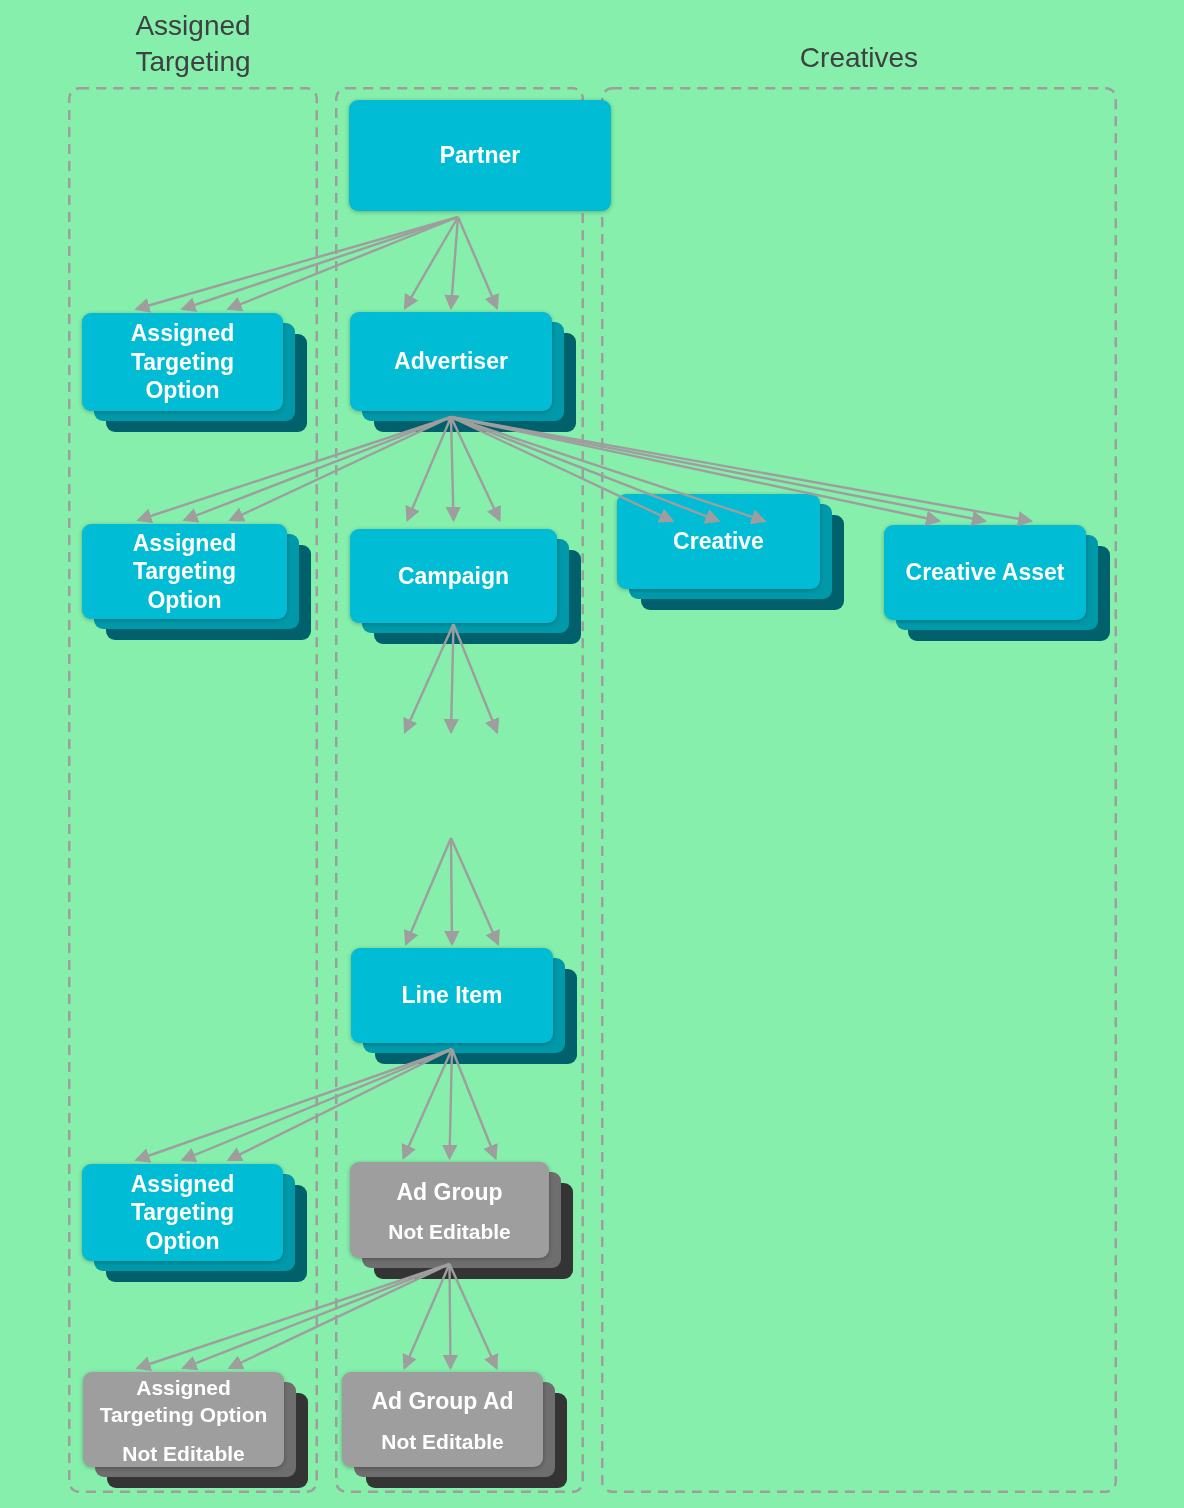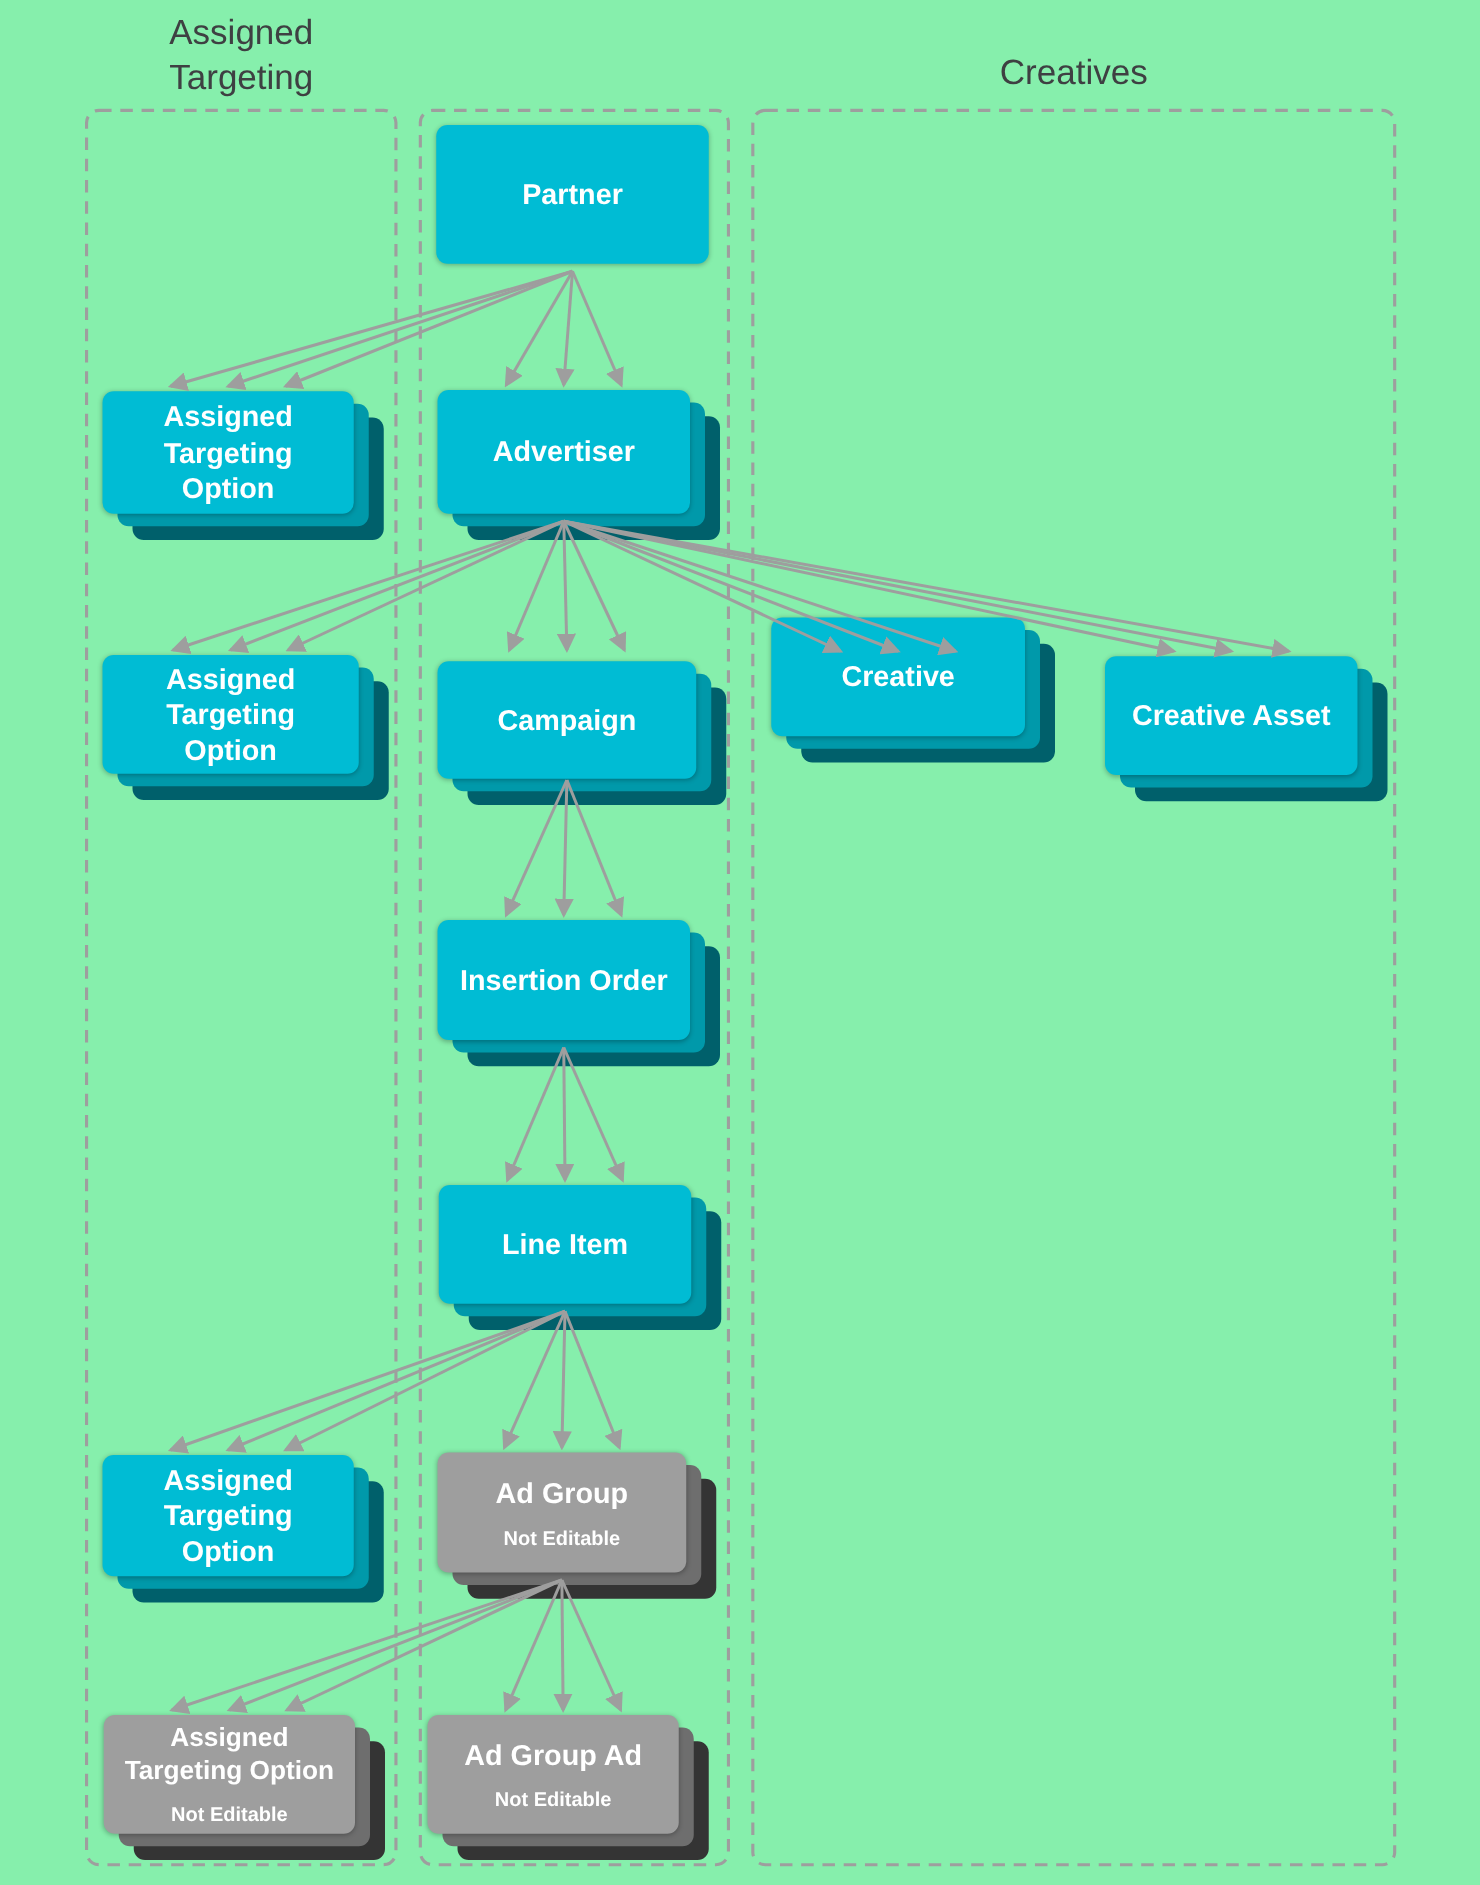--- a/index.html
+++ b/index.html
@@ -27,38 +27,38 @@
   .node.gray .main{background:var(--gray,#9E9E9E);}
   .node .main{
     display:flex;flex-direction:column;align-items:center;justify-content:center;
     gap:15px;box-shadow:0 1px 4px rgba(0,0,0,.28);
   }
   .label{
     color:var(--label-color,#fff);font-weight:bold;font-size:23px;line-height:1.24;
     text-align:center;white-space:pre-line;
   }
   .node.compact .label{font-size:21px;}
-  .sublabel{color:var(--label-color,#fff);font-weight:bold;font-size:16px;line-height:1;}
+  .sublabel{color:var(--label-color,#fff);font-weight:bold;font-size:21px;line-height:1;}
 </style>
 </head>
 <body>
 
 <div class="canvas">
 
   <svg id="columns-svg" class="layer">
       <rect x="69.25" y="88.25" width="247.5" height="1403.5" rx="10" fill="none" stroke="#9E9E9E" stroke-width="2.5" stroke-dasharray="10 7"></rect>
       <rect x="336.25" y="88.25" width="246.5" height="1403.5" rx="10" fill="none" stroke="#9E9E9E" stroke-width="2.5" stroke-dasharray="10 7"></rect>
       <rect x="602.25" y="88.25" width="513.5" height="1403.5" rx="10" fill="none" stroke="#9E9E9E" stroke-width="2.5" stroke-dasharray="10 7"></rect>
     </svg>
 
   <div class="hdr" id="hdr-0" style="left: 68px; width: 250px; top: 8px;">Assigned
 Targeting</div>
   <div class="hdr" id="hdr-2" style="left: 601px; width: 516px; top: 40px;">Creatives</div>
 
-  <div class="node cyan single" style="left: 349px; top: 100px; width: 218px; height: 111px;">
+  <div class="node cyan single" style="left: 349px; top: 100px; width: 218px; height: 111px; padding-left: 44px;">
     <div class="layer-box main">
       <span class="label">Partner</span>
     </div>
   </div>
 
   <div class="node cyan stacked" style="left: 82px; top: 313px; width: 201px; height: 98px;">
     <div class="layer-box l3"></div>
     <div class="layer-box l2"></div>
     <div class="layer-box main">
       <span class="label">Assigned
@@ -102,27 +102,20 @@
   </div>
 
   <div class="node cyan stacked" style="left: 884px; top: 525px; width: 202px; height: 95px;">
     <div class="layer-box l3"></div>
     <div class="layer-box l2"></div>
     <div class="layer-box main">
       <span class="label">Creative Asset</span>
     </div>
   </div>
 
-  <div class="node cyan stacked" style="left: 350px; top: 736px; width: 202px; height: 96px;">
-    <div class="layer-box l3"></div>
-    <div class="layer-box l2"></div>
-    <div class="layer-box main">
-      <span class="label">Insertion Order</span>
-    </div>
-  </div>
 
   <div class="node cyan stacked" style="left: 351px; top: 948px; width: 202px; height: 95px;">
     <div class="layer-box l3"></div>
     <div class="layer-box l2"></div>
     <div class="layer-box main">
       <span class="label">Line Item</span>
     </div>
   </div>
 
   <div class="node cyan stacked" style="left: 82px; top: 1164px; width: 201px; height: 97px;">

